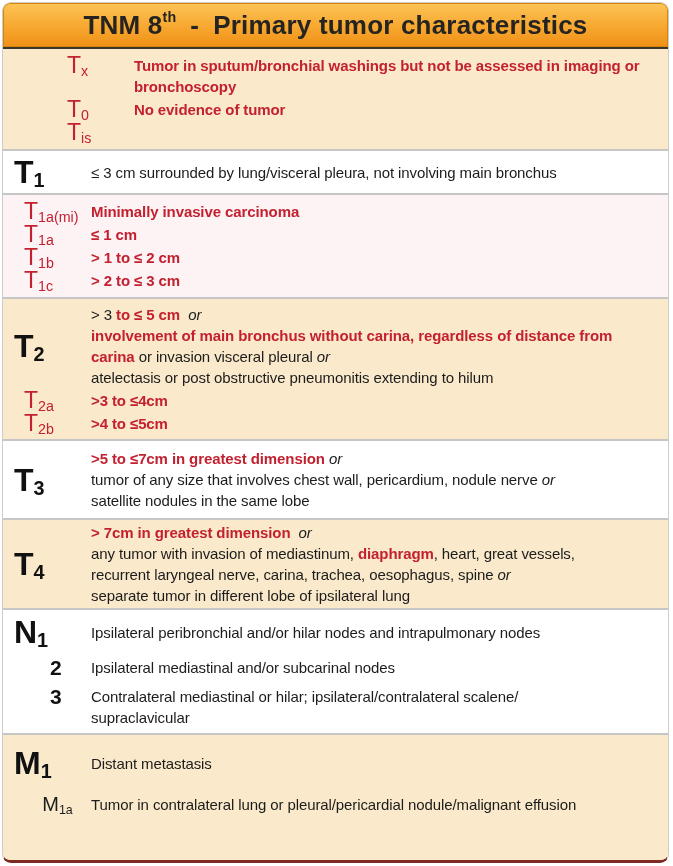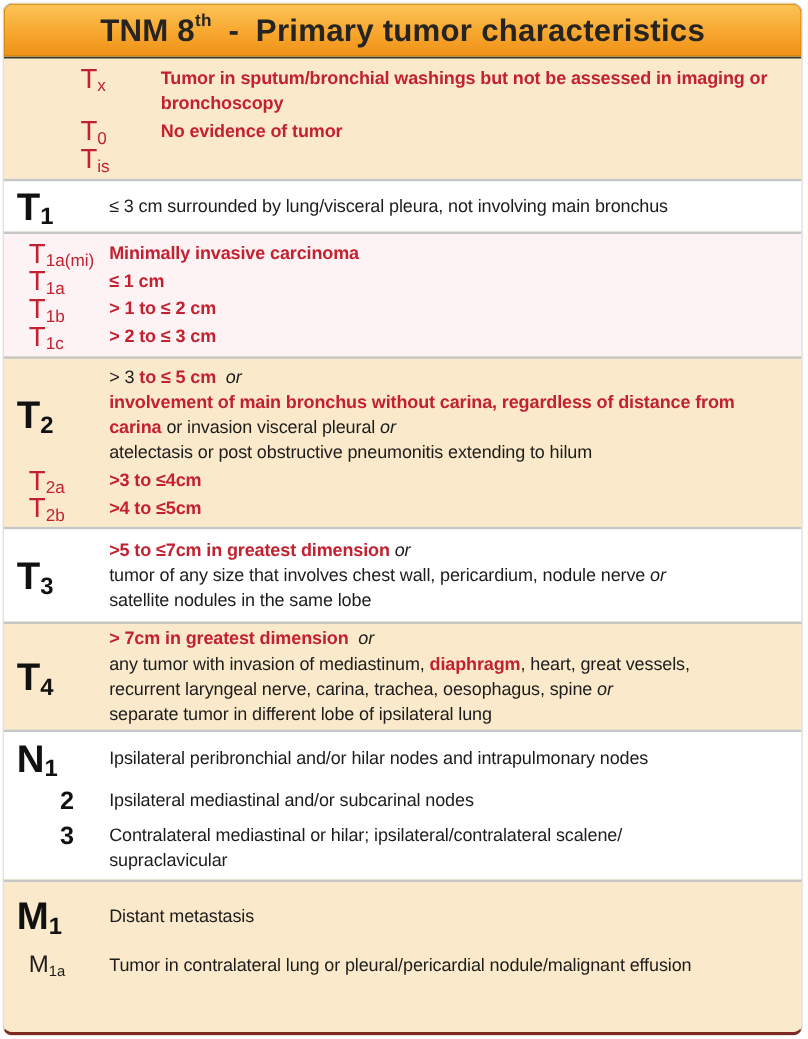--- a/index.html
+++ b/index.html
@@ -35,21 +35,21 @@
   .row{display:flex;align-items:flex-start;}
   .row.center{align-items:center;}
   .label{
     flex:0 0 88px;box-sizing:border-box;padding-left:21px;
     white-space:nowrap;line-height:21px;
   }
   .label sub{font-size:.62em;line-height:0;position:relative;top:.22em;vertical-align:baseline;font-weight:inherit;}
   .lab-big-black{font-size:32px;font-weight:bold;color:#111;line-height:34px;padding-left:11px;}
   .lab-small-red{font-size:23px;font-weight:normal;color:var(--red);margin-left:43px;}
   .lab-med-red{font-size:23px;font-weight:normal;color:var(--red);}
-  .lab-med-black{font-size:20px;font-weight:normal;color:#1c1c1c;}
+  .lab-med-black{font-size:20px;font-weight:normal;color:#1c1c1c;text-align:center;}
   .lab-num-black{font-size:21px;font-weight:bold;color:#111;padding-left:47px;}
   .content{flex:1;padding-right:6px;font-size:15px;line-height:21px;letter-spacing:-.1px;}
   .seg-black{color:#1c1c1c;}
   .seg-black-italic{color:#1c1c1c;font-style:italic;}
   .seg-red-bold{color:var(--red);font-weight:bold;}
   
   .sec-t-occult{padding:5px 0 5px;} .sec-t-occult .row{padding:1px 0;}
   .sec-t1-main{padding:4px 0;}
   .sec-t1-sub{padding:5px 0;} .sec-t1-sub .row{padding:1px 0;}
   .sec-t2{padding:4px 0;} .sec-t2 .row{padding:1px 0;}

